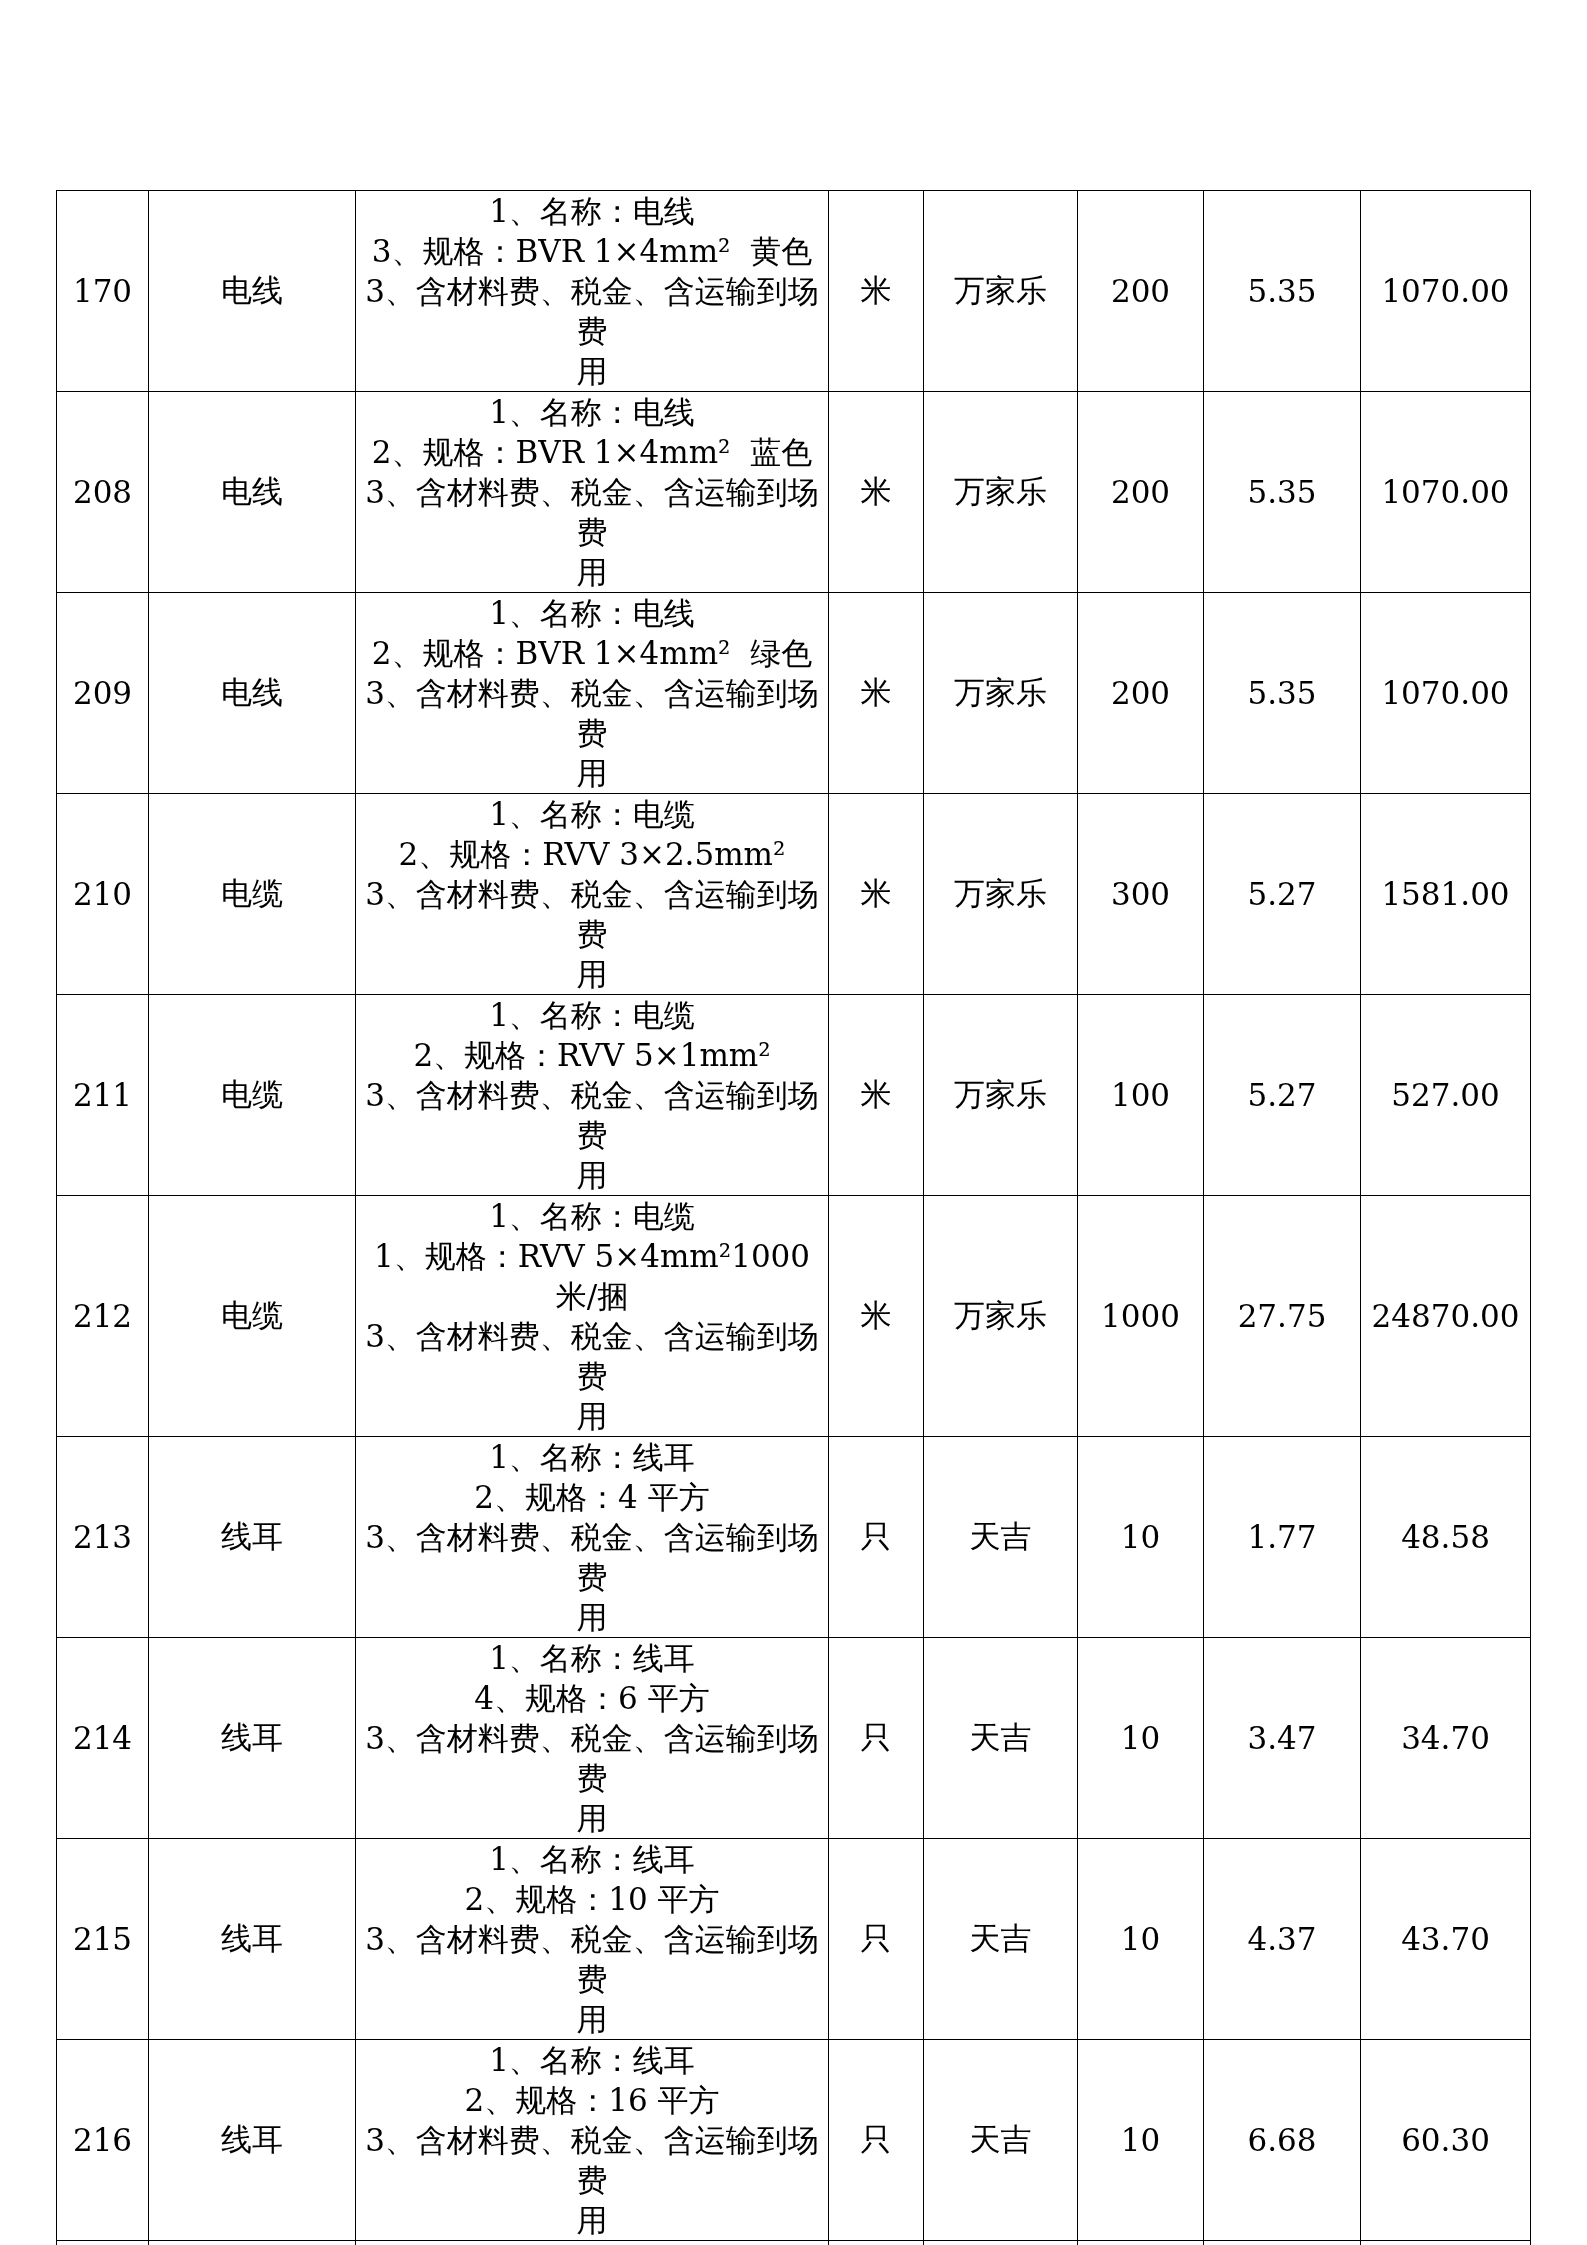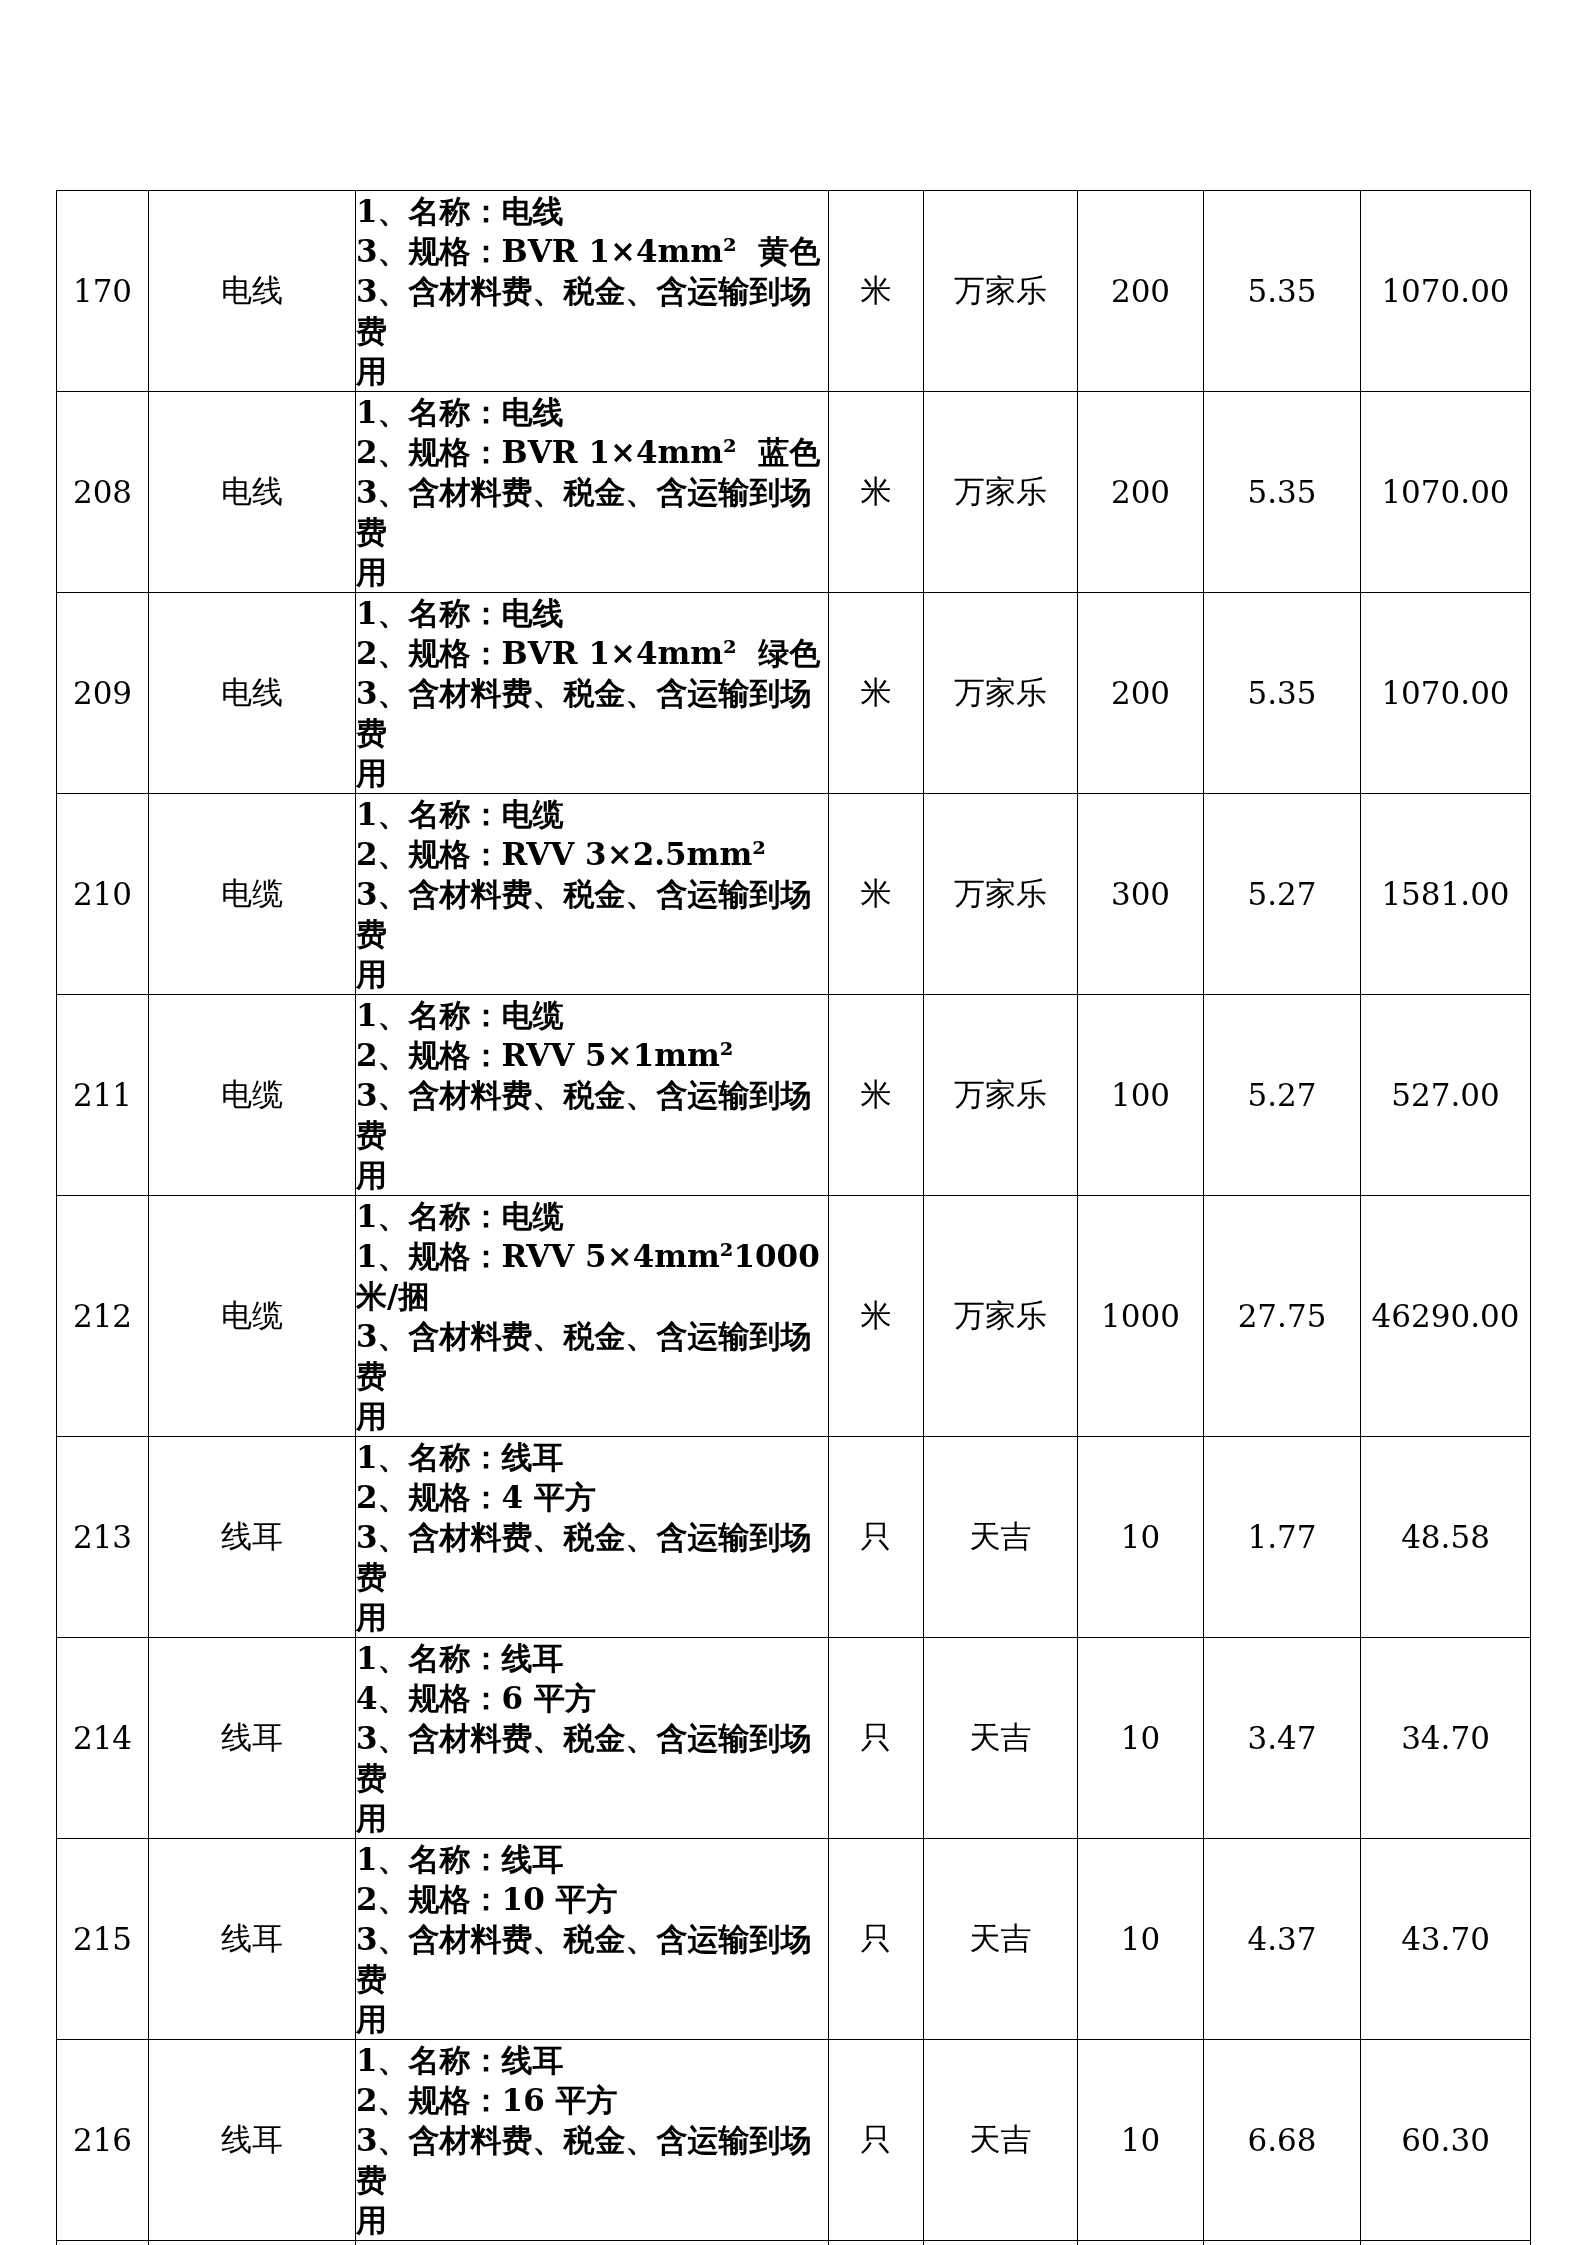--- a/index.html
+++ b/index.html
@@ -22,21 +22,21 @@
   }
   table.bom td {
     border:1.5px solid #000000;
     padding:0;
     font-size:31px;
     color:#000000;
     overflow:hidden;
   }
   table.bom tr { height:168px; }
   td.c { text-align:center; vertical-align:middle; }
-  td.desc { text-align:left; vertical-align:top; padding:10px 6px 0 13px;font-weight:bold; }
+  td.desc { text-align:center; vertical-align:top; padding:10px 6px 0 13px; }
   .dline { line-height:40px; white-space:pre-wrap; }
 </style>
 </head>
 <body>
 
 <div class="page">
   <table class="bom">
     <colgroup>
       <col style="width:92px">
         <col style="width:207px">
@@ -135,21 +135,21 @@
         <td class="desc">
           <div class="dline">1、名称：电缆</div>
           <div class="dline">1、规格：RVV 5×4mm²1000 米/捆</div>
           <div class="dline">3、含材料费、税金、含运输到场费</div>
           <div class="dline">用</div>
         </td>
         <td class="c">米</td>
         <td class="c">万家乐</td>
         <td class="c">1000</td>
         <td class="c">27.75</td>
-        <td class="c">46290.00</td>
+        <td class="c">24870.00</td>
       </tr>
 
       <tr>
         <td class="c">213</td>
         <td class="c">线耳</td>
         <td class="desc">
           <div class="dline">1、名称：线耳</div>
           <div class="dline">2、规格：4 平方</div>
           <div class="dline">3、含材料费、税金、含运输到场费</div>
           <div class="dline">用</div>

